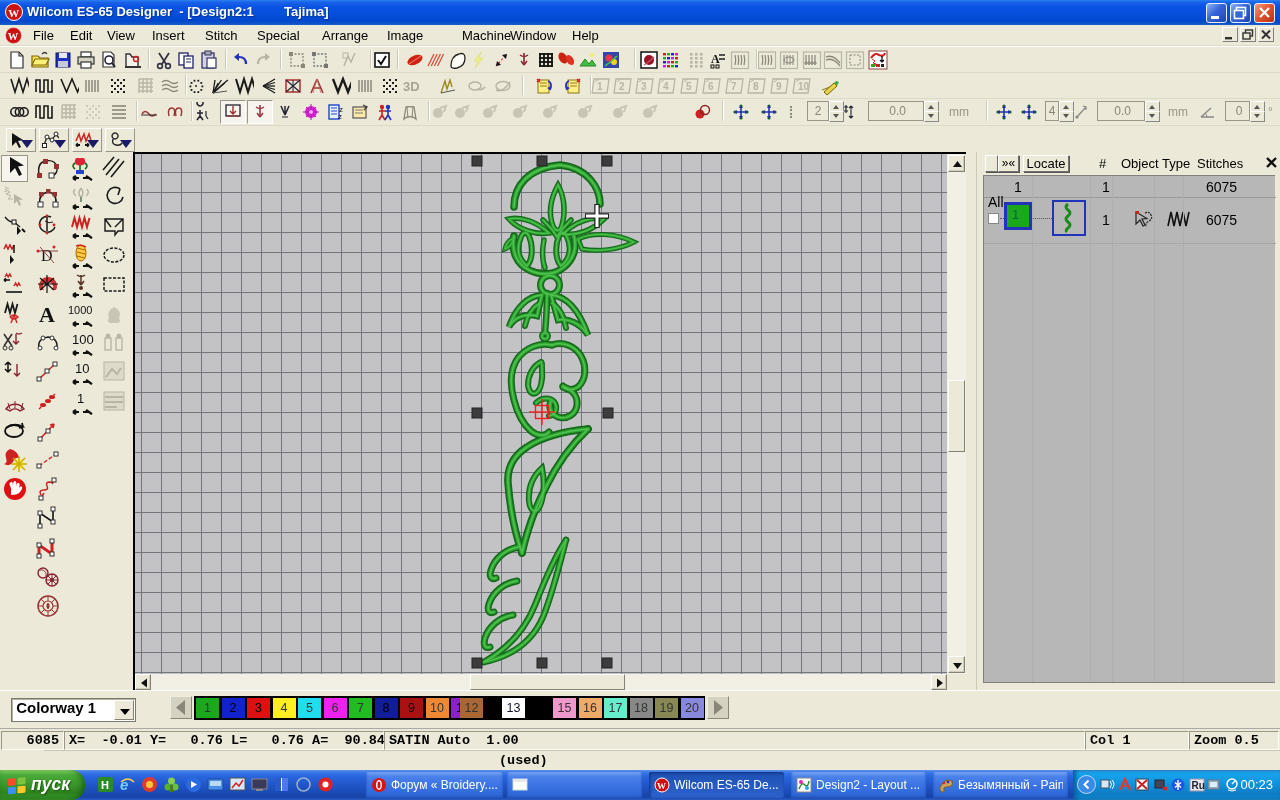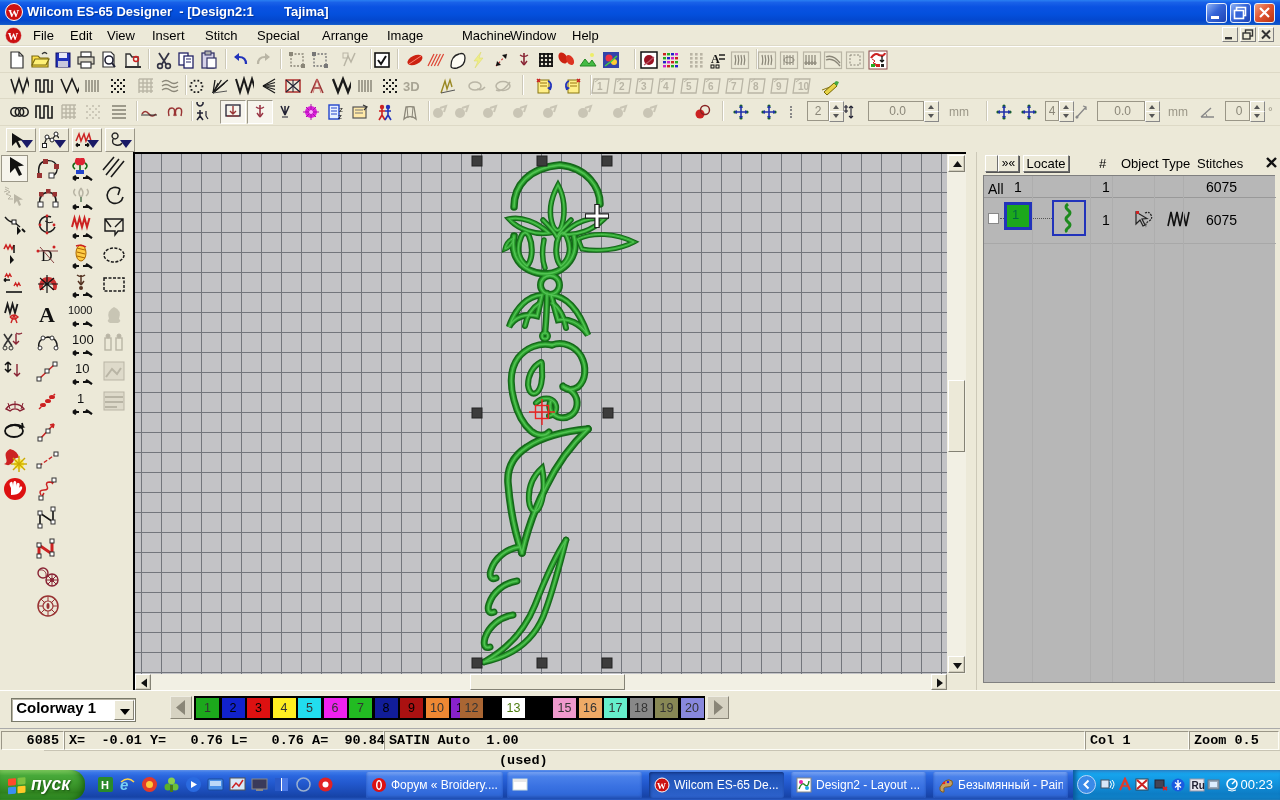--- a/index.html
+++ b/index.html
@@ -1407,21 +1407,21 @@
       <div class="rbtn" style="left:21px;top:3px;width:21px;height:17px;font-size:12px;line-height:15px">»«</div>
       <div class="rbtn" style="left:46px;top:3px;width:46px;height:17px;line-height:16px">Locate</div>
       <div class="rhlab" style="left:122px;top:4px">#</div>
       <div class="rhlab" style="left:144px;top:4px">Object Type</div>
       <div class="rhlab" style="left:220px;top:4px">Stitches</div>
       <div class="abs" style="left:288px;top:3px;width:14px;height:15px"><svg width="14" height="15">
           <path d="M2,3 l9,9 M11,3 l-9,9" stroke="#111" stroke-width="2.4"></path>
         </svg></div>
       <div id="rplist">
         <div class="abs" style="left:0;top:0;width:292px;height:22px;border-bottom:1px solid #999">
-          <span class="abs" style="left:4px;top:5px;font-size:14px">All</span>
+          <span class="abs" style="left:4px;top:18px;font-size:14px">All</span>
           <span class="abs" style="left:30px;top:3px;font-size:14px">1</span>
           <span class="abs" style="left:118px;top:3px;font-size:14px">1</span>
           <span class="abs" style="left:222px;top:3px;font-size:14px">6075</span>
         </div>
         <div class="abs" style="left:0;top:22px;width:292px;height:46px;border-bottom:1px solid #a8a8a8">
           <span class="abs" style="left:4px;top:15px;width:11px;height:11px;background:#fff;border:1px solid #888"></span>
           <span class="abs" style="left:16px;top:20px;width:60px;border-top:1px dotted #555"></span>
           <div class="abs" style="left:20px;top:4px;width:28px;height:28px;background:#1ca81c;border:3px solid #2233bb"></div>
           <span class="abs" style="left:28px;top:9px;font-size:13px;color:#064">1</span>
           <div class="abs" style="left:68px;top:2px;width:34px;height:36px;background:#b7b7b7;border:2.5px solid #2233bb"><svg width="29" height="31" viewBox="0 0 29 31">
@@ -1456,21 +1456,21 @@
         <div class="sw" style="left:53.0px;background:#dd1111;color:#000;">3</div>
         <div class="sw" style="left:78.5px;background:#ffee22;color:#333;">4</div>
         <div class="sw" style="left:104.0px;background:#22ddee;color:#333;">5</div>
         <div class="sw" style="left:129.5px;background:#ee22ee;color:#333;">6</div>
         <div class="sw" style="left:155.0px;background:#22bb22;color:#333;">7</div>
         <div class="sw" style="left:180.5px;background:#111d99;color:#000;">8</div>
         <div class="sw" style="left:206.0px;background:#aa1111;color:#000;">9</div>
         <div class="sw" style="left:231.5px;background:#ee8833;color:#333;">10</div>
         <div class="sw" style="left:257.0px;background:#8822cc;color:#000;">11</div>
         <div class="sw" style="left:266px;background:#aa6633;color:#333;">12</div>
-        <div class="sw" style="left:308.0px;background:#ffffff;color:#4d7c0f;">13</div>
+        <div class="sw" style="left:308.0px;background:#ffffff;color:#0f172a;">13</div>
         <div class="sw" style="left:333.5px;background:#000000;color:#000;">14</div>
         <div class="sw" style="left:359.0px;background:#ee99cc;color:#333;">15</div>
         <div class="sw" style="left:384.5px;background:#eeaa66;color:#333;">16</div>
         <div class="sw" style="left:410.0px;background:#66eecc;color:#333;">17</div>
         <div class="sw" style="left:435.5px;background:#888888;color:#333;">18</div>
         <div class="sw" style="left:461.0px;background:#888855;color:#333;">19</div>
         <div class="sw" style="left:486.5px;background:#8888dd;color:#333;">20</div>
       </div>
       <div class="cwarr" style="left:707px"><svg width="20" height="21">
           <path d="M6,3 l9,7.5 -9,7.5 z" fill="#8a8678"></path>

